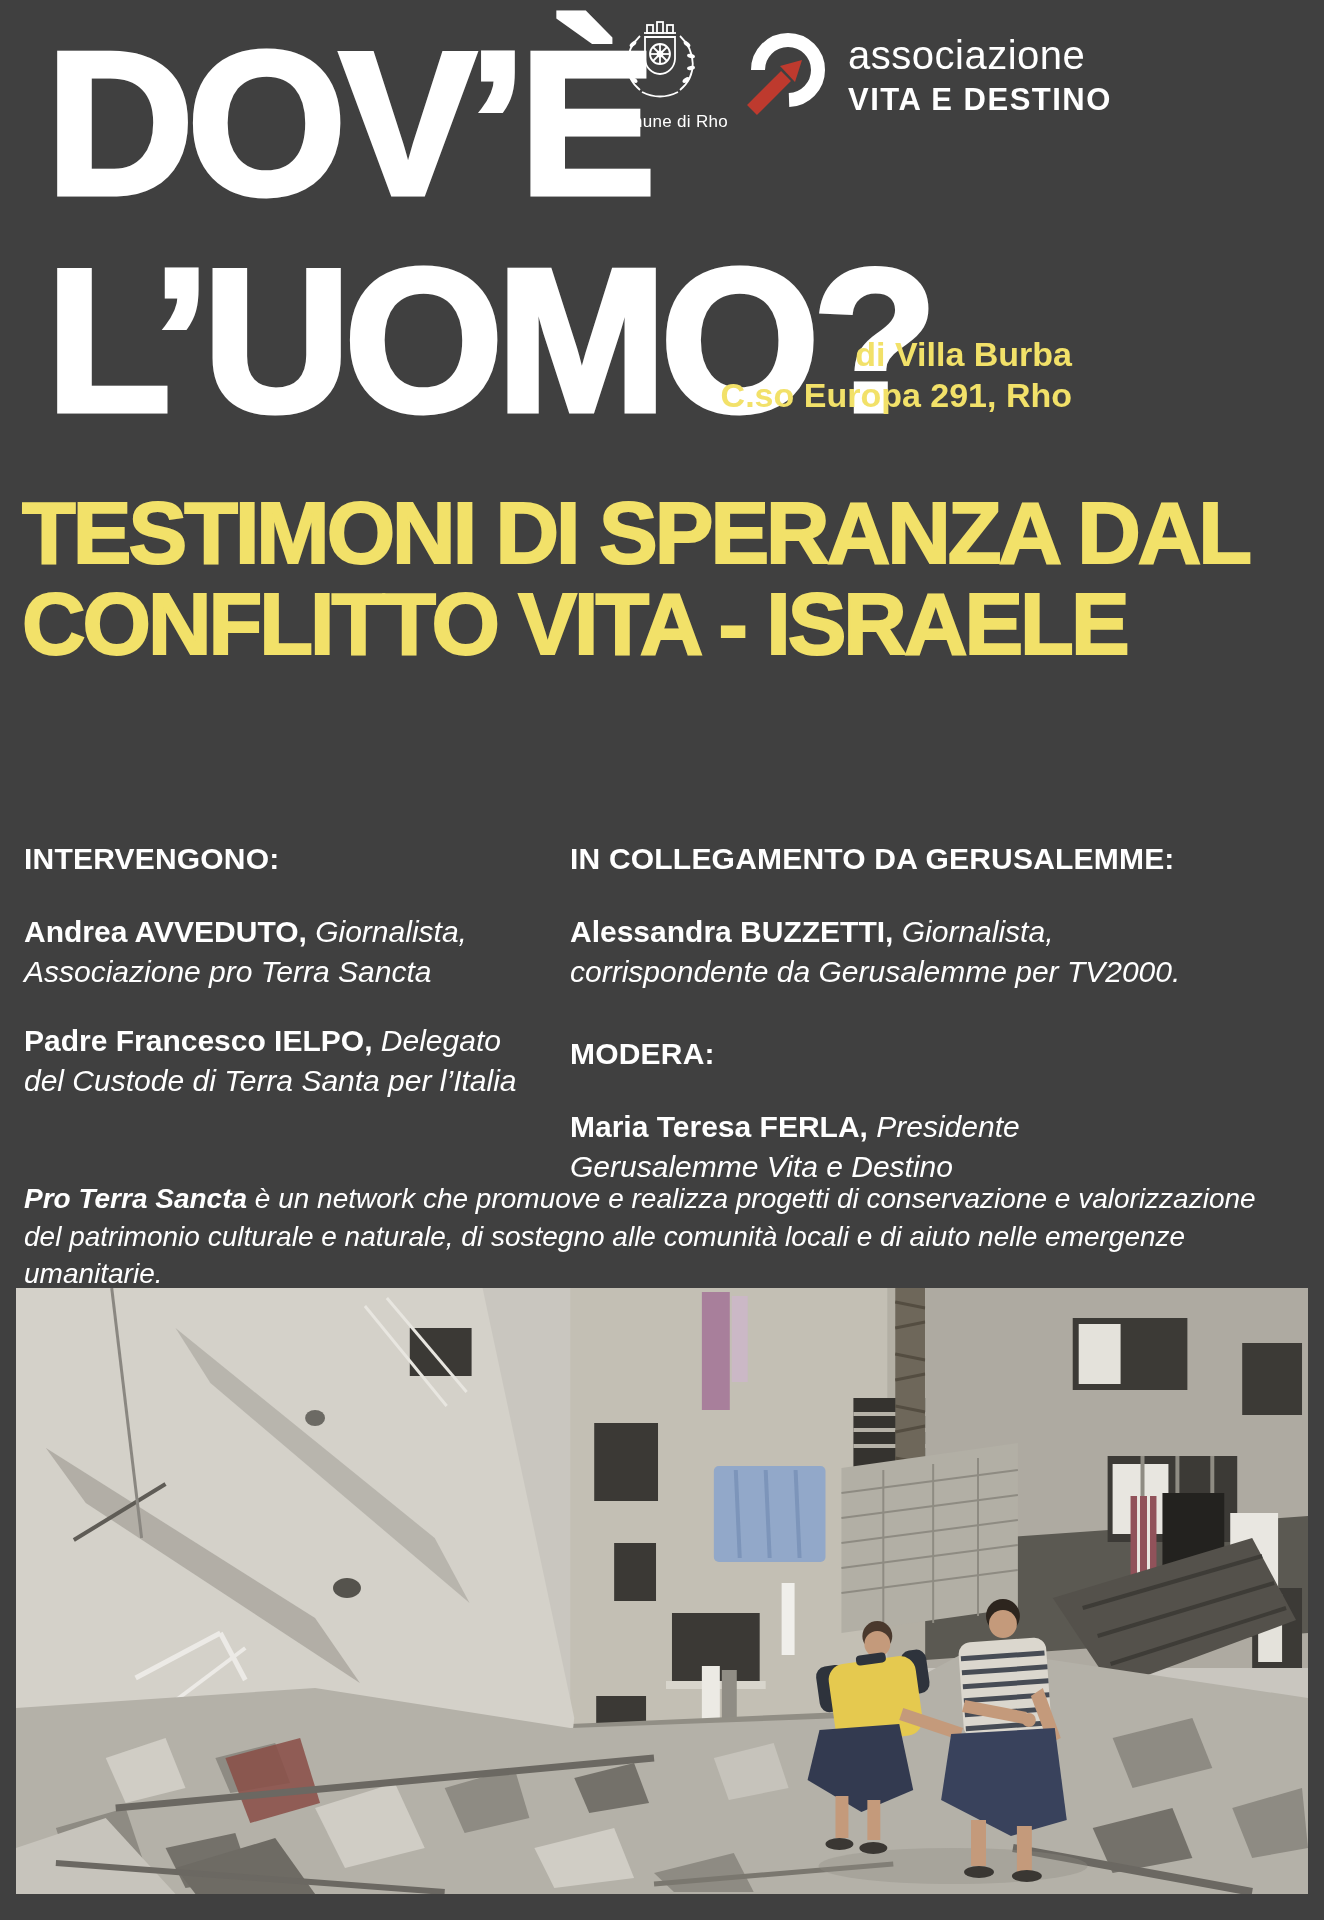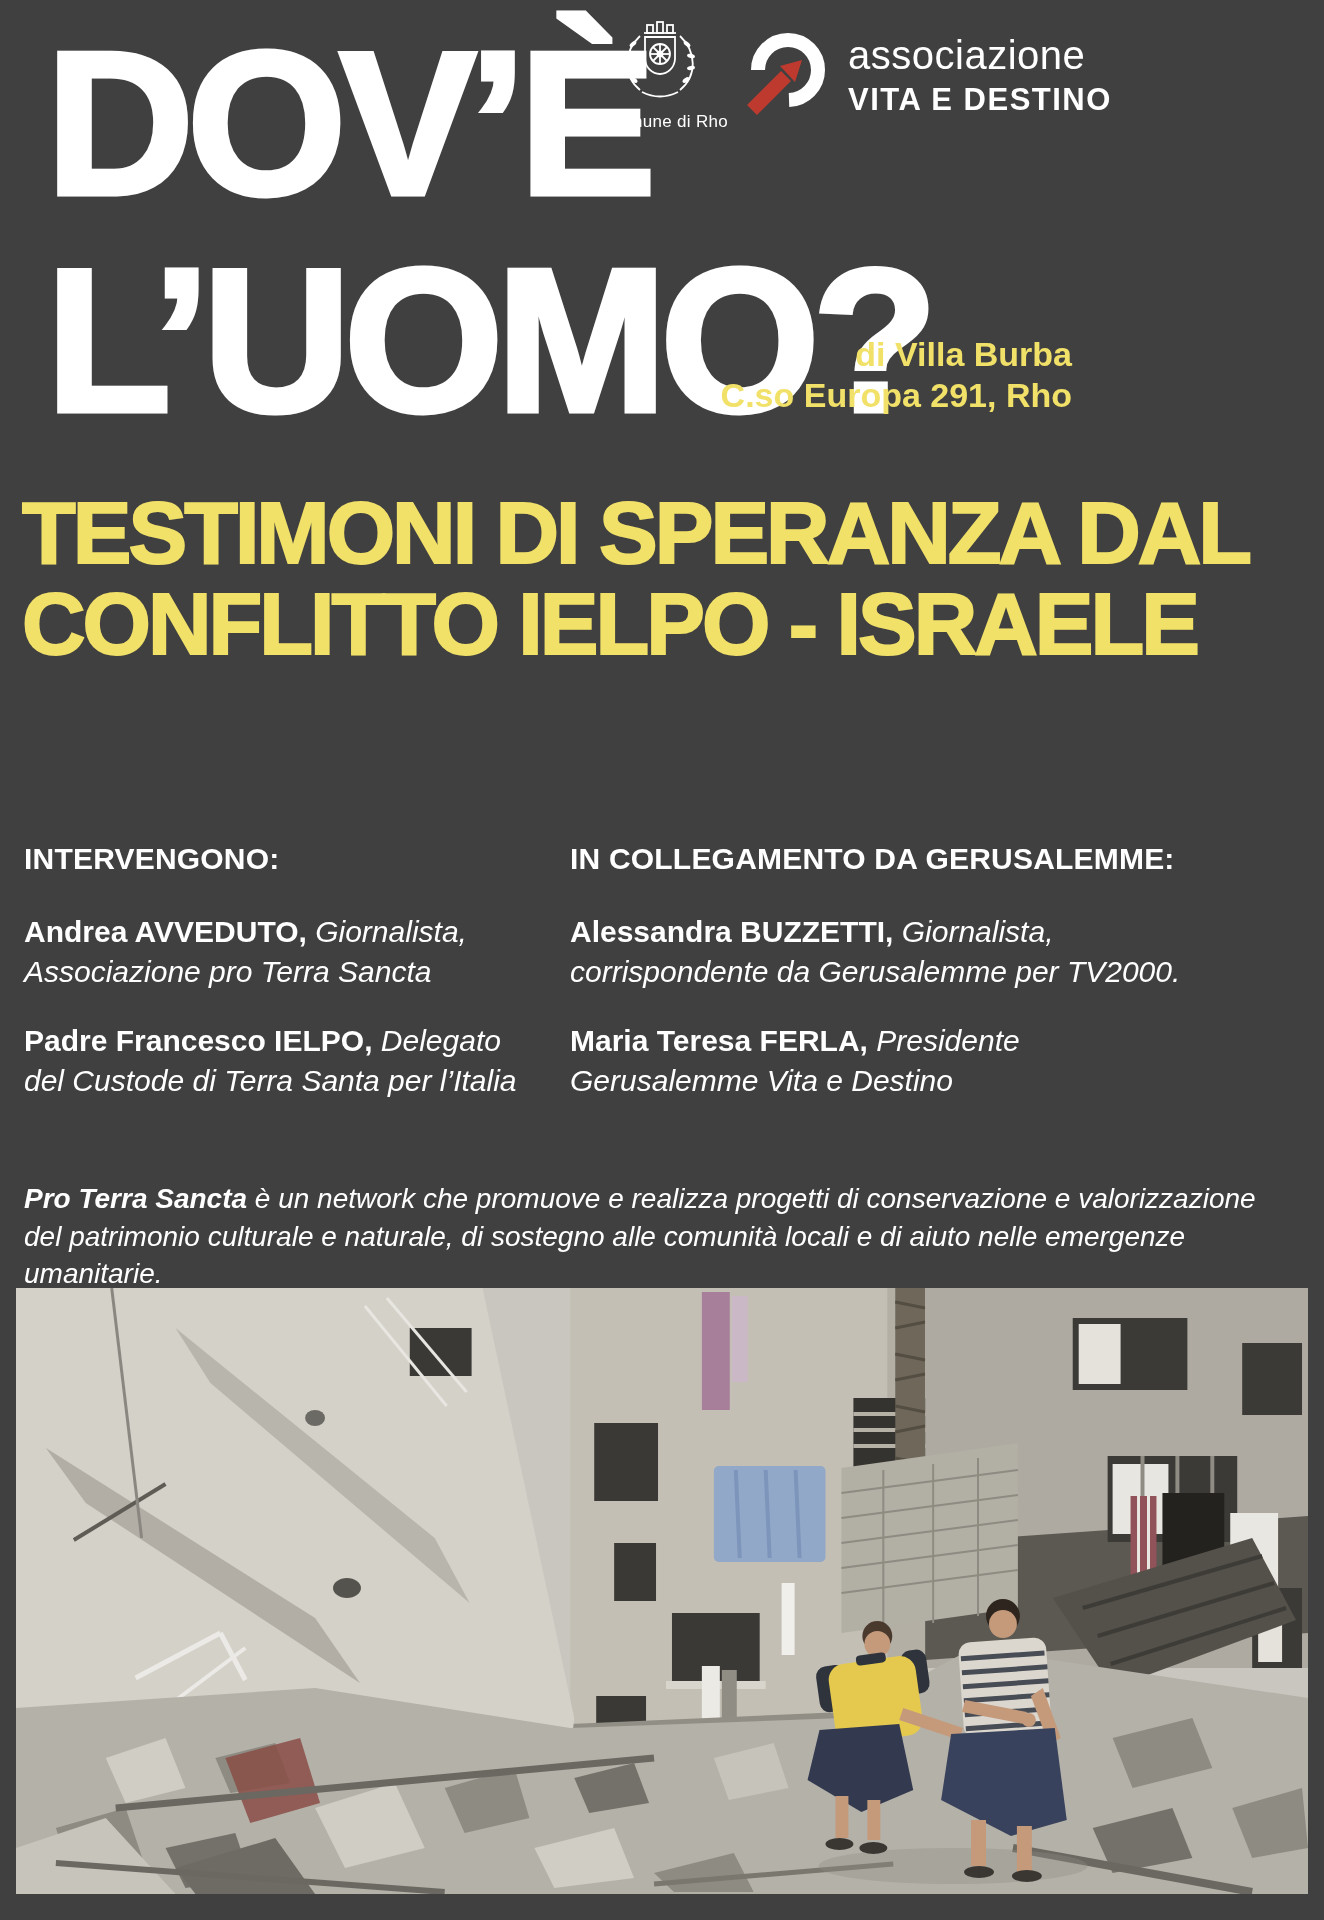--- a/index.html
+++ b/index.html
@@ -123,41 +123,42 @@
   </div>
 
 
   <div class="venue-block">
     <div>di Villa Burba</div>
     <div>C.so Europa 291, Rho</div>
   </div>
 
   <div class="subtitle">
     <div>TESTIMONI DI SPERANZA DAL</div>
-    <div>CONFLITTO IELPO - ISRAELE</div>
+    <div>CONFLITTO VITA - ISRAELE</div>
   </div>
 
   <div class="col-left">
     <div class="section-heading">INTERVENGONO:</div>
     <div class="entry">
       <div><span class="name">Andrea AVVEDUTO,</span><span class="it"> Giornalista,</span></div>
       <div class="it">Associazione pro Terra Sancta</div>
     </div>
     <div class="entry">
       <div><span class="name">Padre Francesco IELPO,</span><span class="it"> Delegato</span></div>
       <div class="it">del Custode di Terra Santa per l’Italia</div>
     </div>
   </div>
 
   <div class="col-right">
     <div class="section-heading">IN COLLEGAMENTO DA GERUSALEMME:</div>
     <div class="entry">
       <div><span class="name">Alessandra BUZZETTI,</span><span class="it"> Giornalista,</span></div>
       <div class="it">corrispondente da Gerusalemme per TV2000.</div>
     </div>
+    <div class="section-heading moderator-heading">MODERA:</div>
     <div class="entry">
       <div><span class="name">Maria Teresa FERLA,</span><span class="it"> Presidente</span></div>
       <div class="it">Gerusalemme Vita e Destino</div>
     </div>
   </div>
 
   <div class="footer-note">
     <span class="lead">Pro Terra Sancta</span><span> è un network che promuove e realizza progetti di conservazione e valorizzazione</span><br>
     <span>del patrimonio culturale e naturale, di sostegno alle comunità locali e di aiuto nelle emergenze umanitarie.</span>
   </div>

